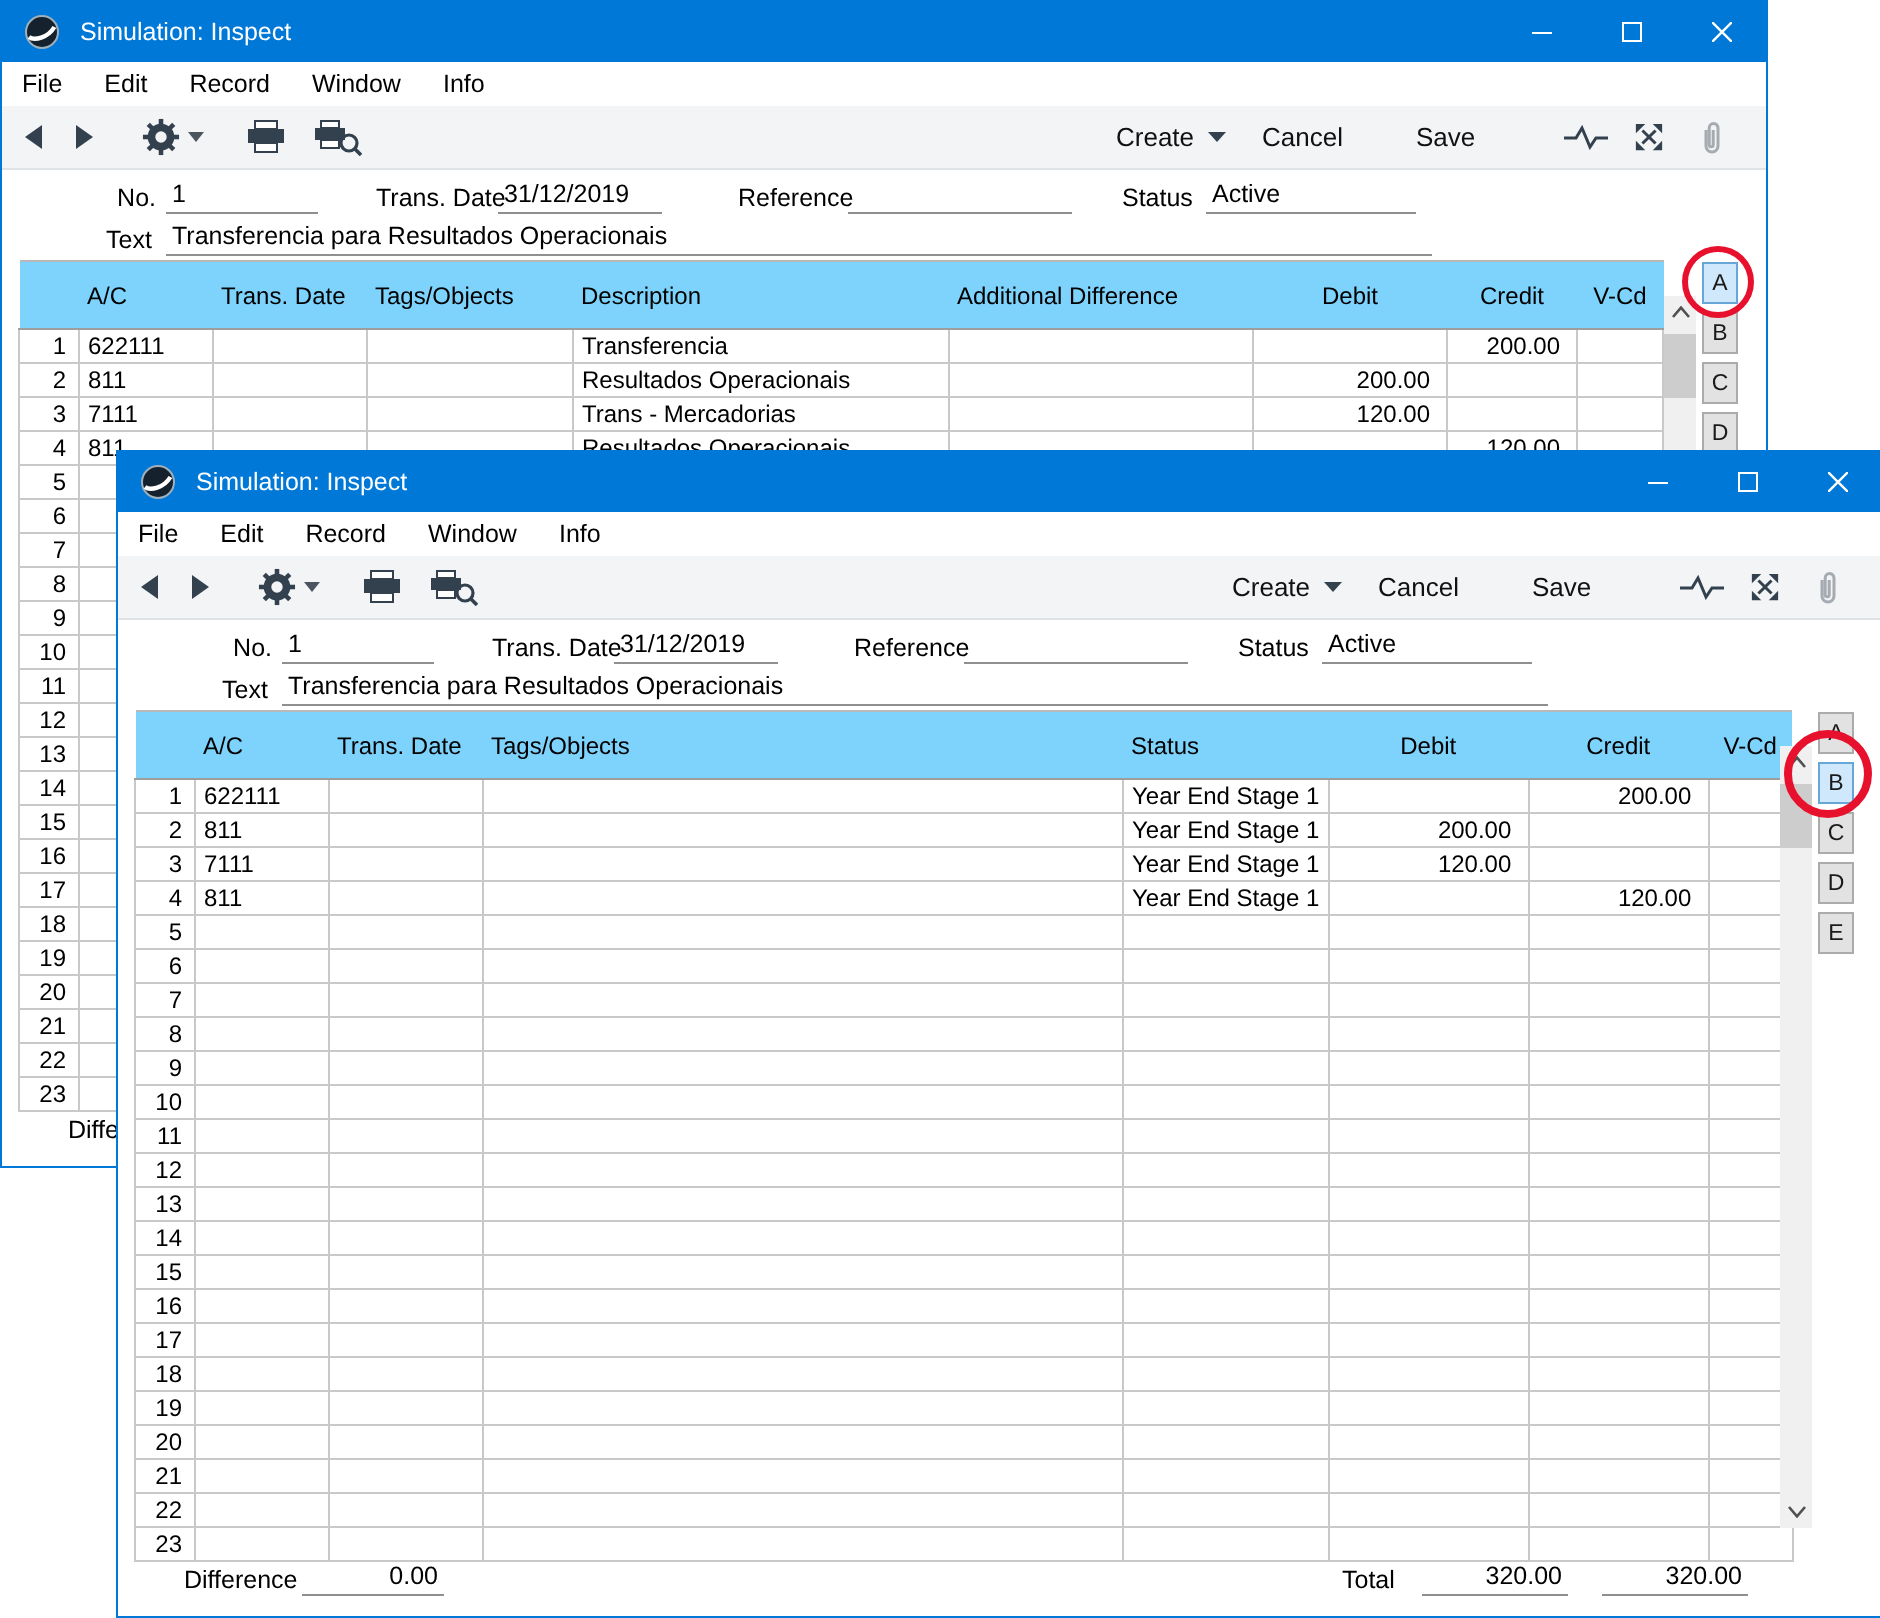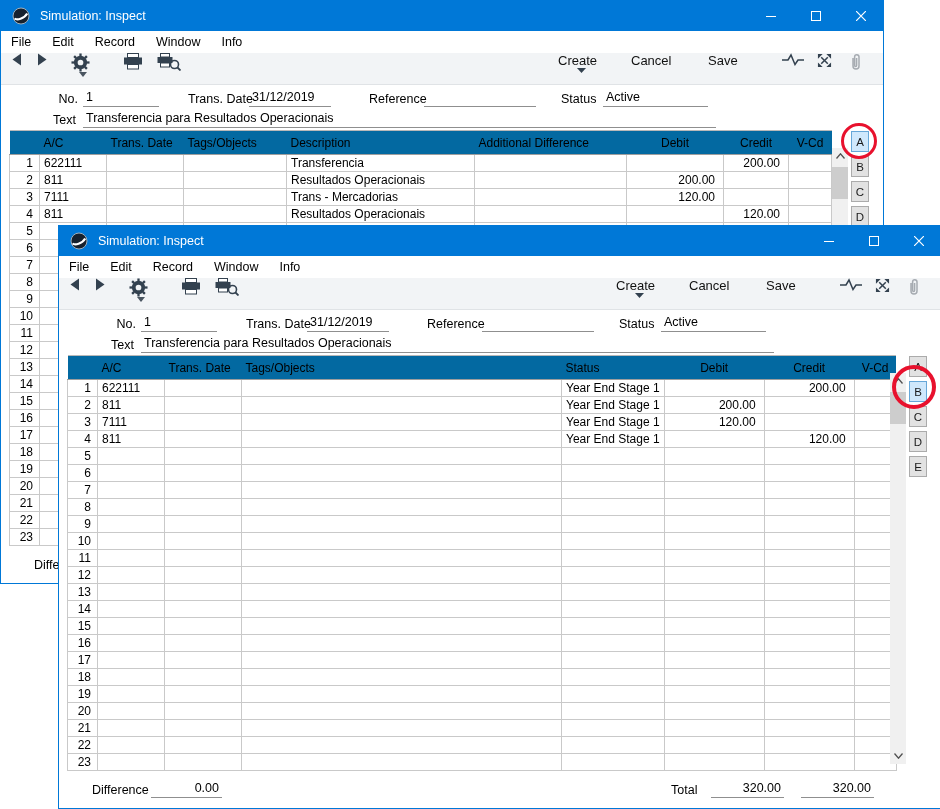--- a/index.html
+++ b/index.html
@@ -20,32 +20,32 @@
   .win-btn { width:45px; height:30px; display:flex; align-items:center; justify-content:center; }
 
   
   .menubar { position:absolute; left:0; right:0; top:30px; height:22px; background:#fff;
     display:flex; align-items:center; padding-left:10px; column-gap:21px; font-size:12.5px; color:#000; }
   .menu-item { cursor:default; }
 
   
   .toolbar { position:absolute; left:0; right:0; top:52px; height:32px; background:#f2f4f6;
     border-bottom:1px solid #e0e3e6; }
-  .tbtn { position:absolute; top:0; height:31px; display:flex; align-items:center;flex-direction:column; }
+  .tbtn { position:absolute; top:0; height:31px; display:flex; align-items:center; }
   .tlabel { font-size:13px; color:#111; }
 
   
   .f-label { position:absolute; font-size:12.5px; color:#000; white-space:nowrap; }
   .f-field { position:absolute; height:17px; border-bottom:1px solid #8f8f8f; font-size:12.5px;
     color:#000; padding-left:3px; white-space:nowrap; overflow:hidden; }
 
   
   .tablewrap { position:absolute; left:8px; top:129px; }
   table.grid { border-collapse:collapse; table-layout:fixed; font-size:12px; color:#000; }
-  table.grid thead th { height:24px; background:#0369a1; font-weight:normal; text-align:left;
+  table.grid thead th { height:34px; background:#7dd3fc; font-weight:normal; text-align:left;
     padding:0 4px; border-top:1px solid #b9b9b9; border-bottom:1px solid #9e9e9e;
     white-space:nowrap; overflow:hidden; }
   table.grid thead th.chead { text-align:center; padding:0; }
   table.grid tbody td { height:17px; border:1px solid #c9c9c9; padding:0 4px; background:#fff;
     white-space:nowrap; overflow:hidden; }
   table.grid tbody td.num { text-align:right; padding-right:8px; }
   table.grid tbody td.rownum { text-align:right; padding-right:6px; }
 
   
   .scrollbar { position:absolute; width:16px; background:#f0f0f0; }

